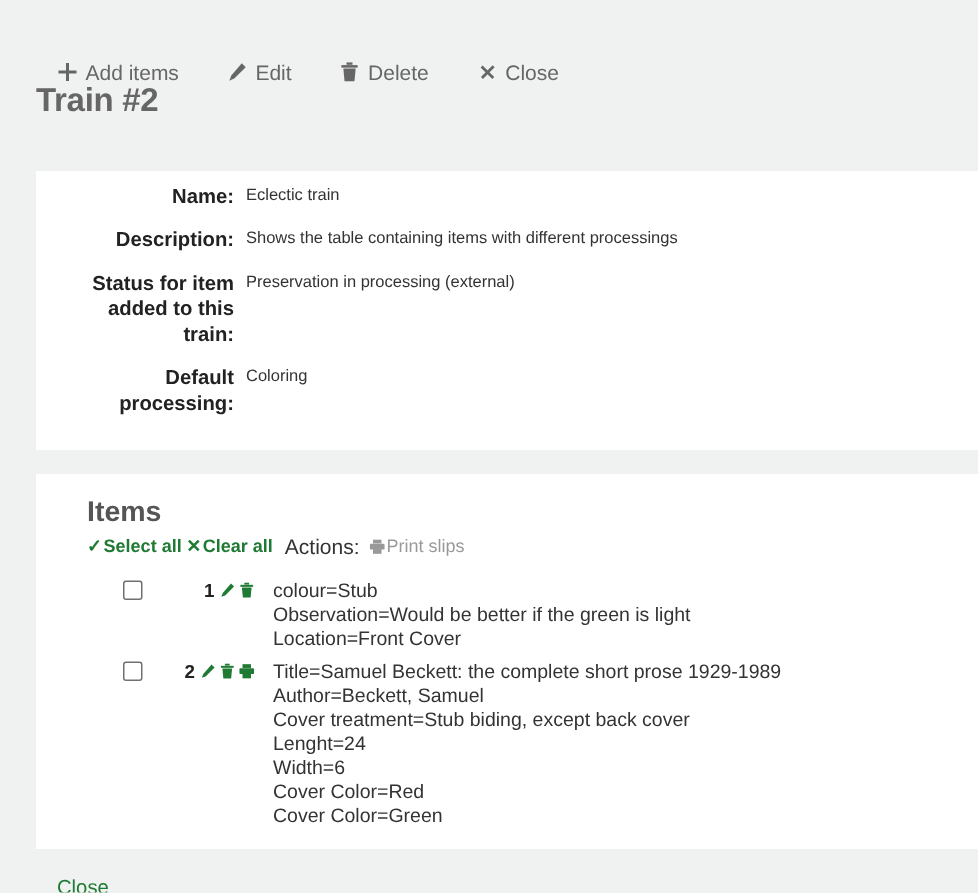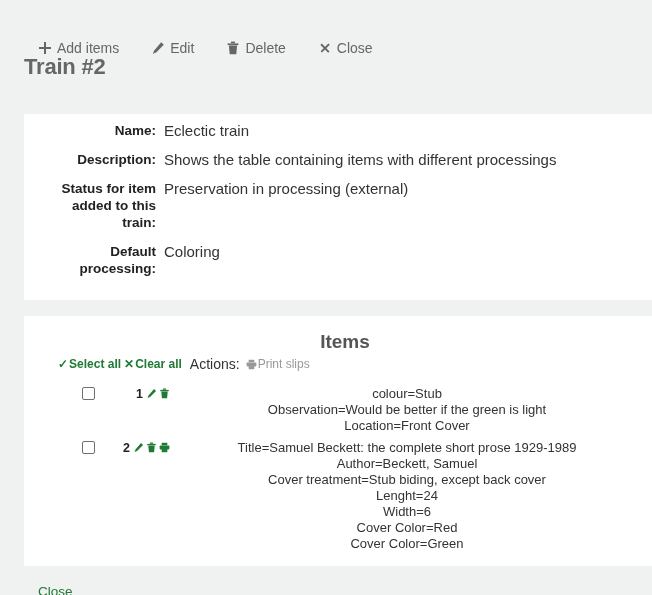--- a/index.html
+++ b/index.html
@@ -64,21 +64,20 @@
   }
   .panel-detail {
     margin-top: 36px;
     padding: 8px 20px 20px 20px;
     height: 186px;
   }
   .panel-items {
     margin-top: 16px;
     padding: 14px 20px 18px 12px;
     height: 250px;
-    text-align: center;
   }
 
   
   .dl {
     display: block;
   }
   .dl-row {
     display: flex;
     align-items: flex-start;
     margin-bottom: 12px;
@@ -90,21 +89,21 @@
     font-weight: bold;
     color: #222222;
     font-size: 13.5px;
     line-height: 17px;
     padding-right: 8px;
     box-sizing: border-box;
   }
   .dl-def {
     flex: 1 1 auto;
     color: #333333;
-    font-size: 15px;
+    font-size: 11px;
     line-height: 17px;
   }
 
   
   .items-heading {
     margin: 0 0 2px 22px;
     font-size: 19px;
     font-weight: bold;
     color: #555555;
     line-height: 24px;

